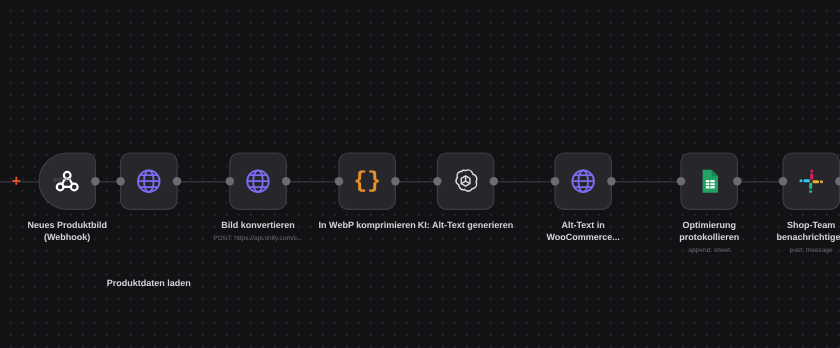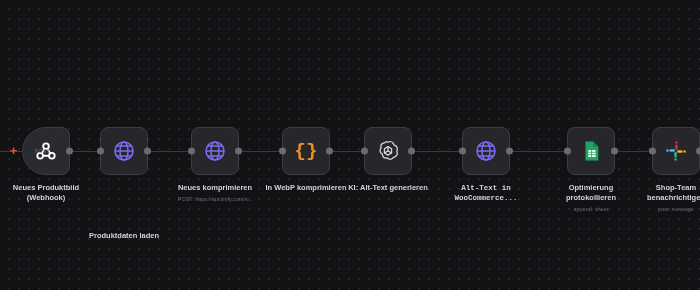--- a/index.html
+++ b/index.html
@@ -161,21 +161,21 @@
 
 <div id="canvas">
 
   <div class="rail"></div>
 
   <div class="left-add">+</div>
 
   <div class="right-add">+</div>
 
   <div id="nodes">
-      <div class="node" style="left: 22px;">
+      <div class="node" style="left: 32px;">
         <div class="node-box trigger">
           <span>
             <svg class="icon" width="26" height="26" viewBox="0 0 24 24" fill="none" stroke="#ffffff" stroke-width="1.7" stroke-linecap="round" stroke-linejoin="round">
               <circle cx="12" cy="7.5" r="2.6"></circle>
               <circle cx="6.6" cy="16.4" r="2.6"></circle>
               <circle cx="17.4" cy="16.4" r="2.6"></circle>
               <path d="M10.7 9.7 8 14.2"></path>
               <path d="M13.3 9.7 16 14.2"></path>
               <path d="M9.2 16.4h5.6"></path>
             </svg>
@@ -209,21 +209,21 @@
               <circle cx="12" cy="12" r="9"></circle>
               <ellipse cx="12" cy="12" rx="4" ry="9"></ellipse>
               <path d="M3 12h18"></path>
               <path d="M4.3 7h15.4"></path>
               <path d="M4.3 17h15.4"></path>
             </svg>
           </span>
           <span class="port in"></span>
           <span class="port out"></span>
         </div>
-        <div class="node-title">Neues komprimieren</div>
+        <div class="node-title">Bild konvertieren</div>
         <div class="node-sub">POST: https://api.tinify.com/s...</div>
       </div>
       <div class="node" style="left: 282px;">
         <div class="node-box">
           <span><span class="brace" style="color:#e8912c">{}</span></span>
           <span class="port in"></span>
           <span class="port out"></span>
         </div>
         <div class="node-title">In WebP komprimieren</div>
       </div>
@@ -234,21 +234,21 @@
               <path d="M12 3.2c1.9-1.1 4.3-.5 5.4 1.4.3.5.5 1 .6 1.6 1.9.4 3.3 2.1 3.3 4.1 0 .8-.2 1.5-.6 2.2.9 1.7.4 3.9-1.2 5-.6.5-1.4.8-2.2.8-.9 1.6-2.9 2.3-4.6 1.6-.6-.2-1.1-.6-1.5-1-1.9.5-3.9-.5-4.6-2.4-.2-.5-.3-1.1-.3-1.6-1.7-.8-2.6-2.8-2-4.6.2-.6.5-1.1.9-1.5-.7-1.8.1-3.9 1.9-4.7.6-.3 1.3-.4 2-.4C9.1 2.8 10.5 2.6 12 3.2z"></path>
               <path d="M12 7.6 15.6 9.7v4.3L12 16.1l-3.6-2.1V9.7z"></path>
               <path d="M12 7.6v4.3l3.6 2.1M12 11.9 8.4 14"></path>
             </svg>
           </span>
           <span class="port in"></span>
           <span class="port out"></span>
         </div>
         <div class="node-title">KI: Alt-Text generieren</div>
       </div>
-      <div class="node" style="left: 462px; font-family: Liberation Mono, monospace;">
+      <div class="node" style="left: 462px;">
         <div class="node-box">
           <span>
             <svg class="icon" width="24" height="24" viewBox="0 0 24 24" fill="none" stroke="#7b6cf0" stroke-width="1.5">
               <circle cx="12" cy="12" r="9"></circle>
               <ellipse cx="12" cy="12" rx="4" ry="9"></ellipse>
               <path d="M3 12h18"></path>
               <path d="M4.3 7h15.4"></path>
               <path d="M4.3 17h15.4"></path>
             </svg>
           </span>

